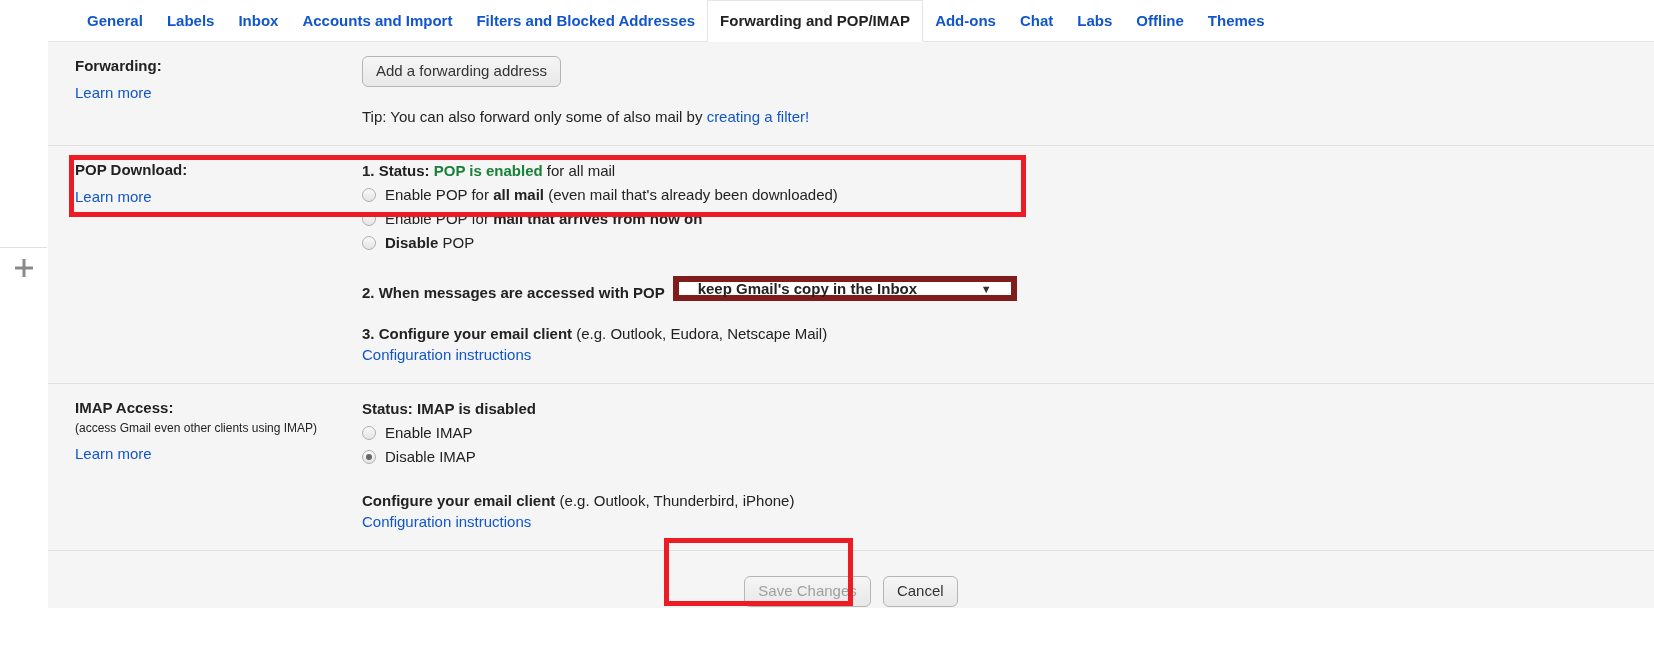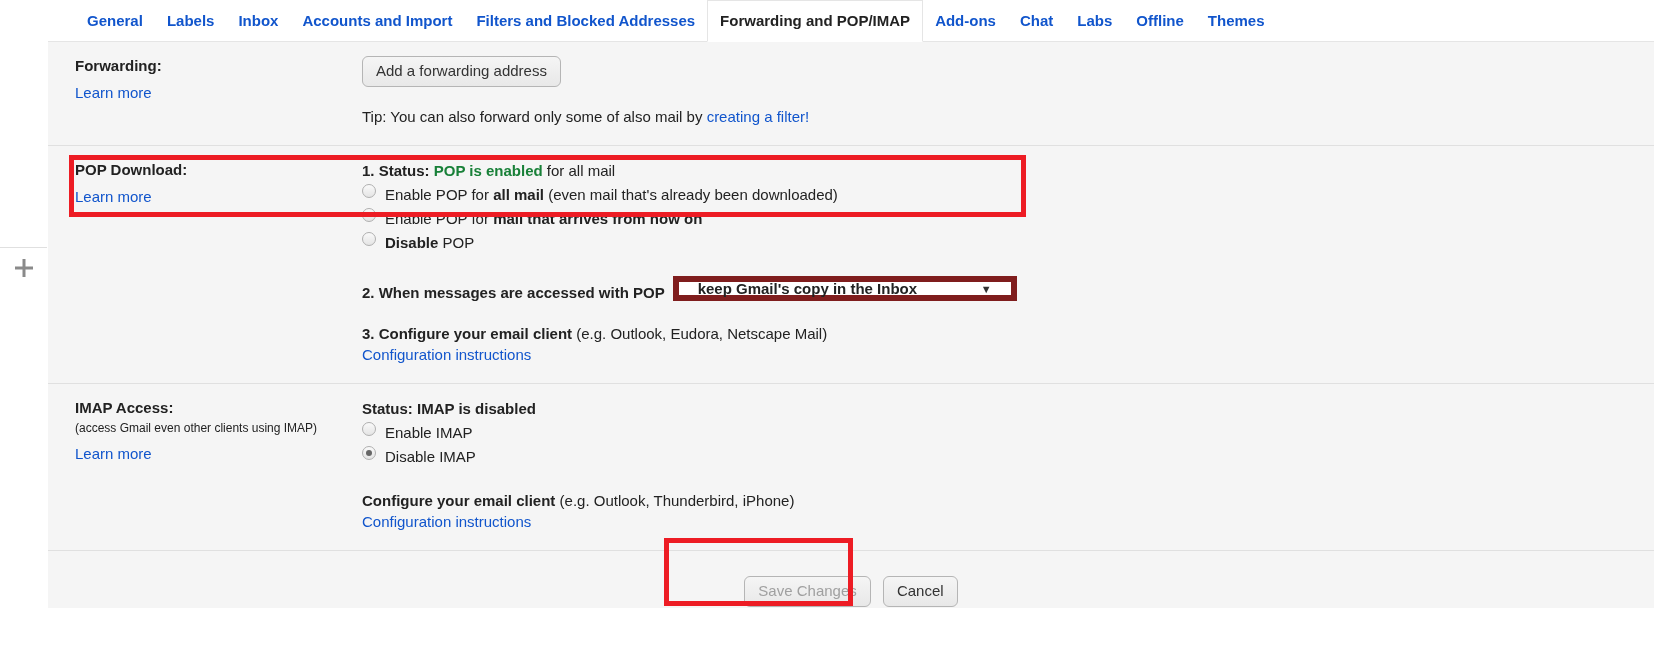--- a/index.html
+++ b/index.html
@@ -155,20 +155,21 @@
   .tip {
     margin-top: 20px;
     font-size: 15px;
     color: #222222;
     line-height: 20px;
   }
 
   
   .opt-row {
     display: flex;
+    align-items: center;
     line-height: 22px;
     margin-top: 2px;
     font-size: 15px;
   }
   .radio {
     width: 14px;
     height: 14px;
     border-radius: 50%;
     border: 1px solid #b0b0b0;
     background: linear-gradient(to bottom, #fafafa, #e4e4e4);

